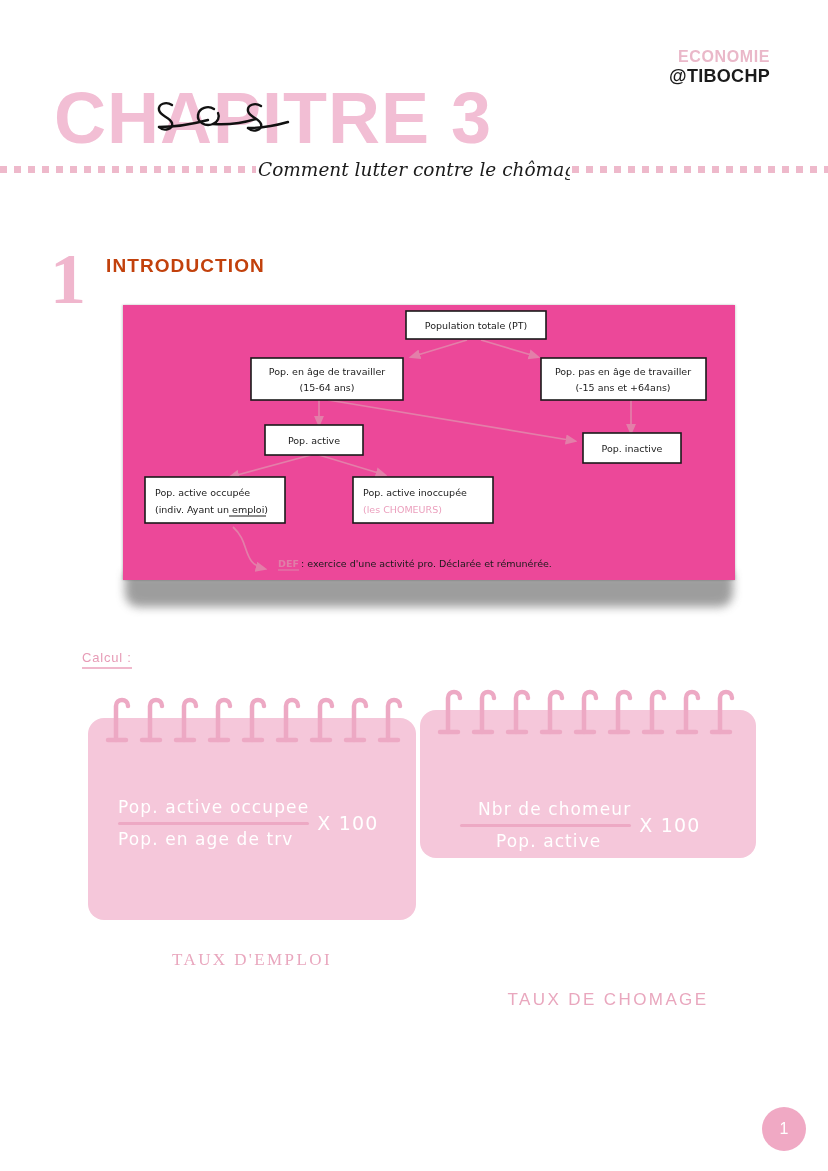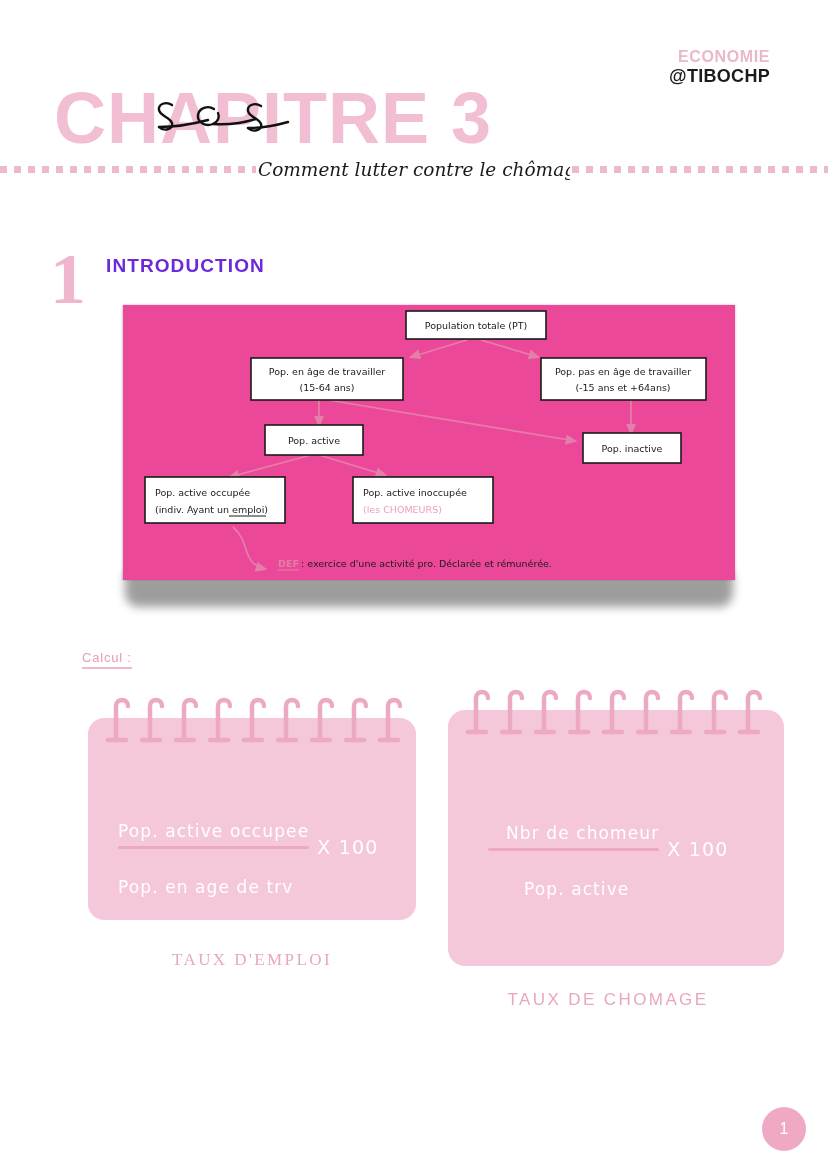--- a/index.html
+++ b/index.html
@@ -94,21 +94,21 @@
     line-height: 1;
     font-family: "Liberation Serif", serif;
   }
   .sec-title {
     position: absolute;
     left: 106px;
     top: 255px;
     font-size: 19px;
     font-weight: bold;
     letter-spacing: 1.1px;
-    color: #6d28d9;
+    color: #c2410c;
   }
 
   
   .diagram-shell {
     position: absolute;
     left: 123px;
     top: 305px;
     width: 612px;
     height: 275px;
   }
@@ -143,21 +143,21 @@
     padding-bottom: 2px;
   }
 
   
   .note-card {
     position: absolute;
     background: #f5c7da;
     border-radius: 16px;
   }
   .note-card.left  { left: 88px;  top: 718px; width: 328px; height: 202px; }
-  .note-card.right { left: 448px; top: 710px; width: 336px; height: 256px; border-radius: 17px; }
+  .note-card.right { left: 420px; top: 710px; width: 336px; height: 148px; }
 
   .rings {
     position: absolute;
     left: 0; right: 0;
     top: -28px;
     height: 60px;
     pointer-events: none;
   }
   .rings svg { display: block; }
 
@@ -174,21 +174,20 @@
     display: flex;
     flex-direction: column;
   }
   .frac .num, .frac .den {
     color: #ffffff;
     font-size: 17px;
     letter-spacing: 1.1px;
     font-family: "DejaVu Sans", sans-serif;
     white-space: nowrap;
     line-height: 1.35;
-    margin-top: 24px;
   }
   .frac .bar {
     height: 3px;
     background: #eda9c4;
     border-radius: 2px;
     margin: 3px 0;
   }
   .frac.right-frac .num { padding-left: 18px; }
   .frac.right-frac .den { padding-left: 36px; }
   .times {

